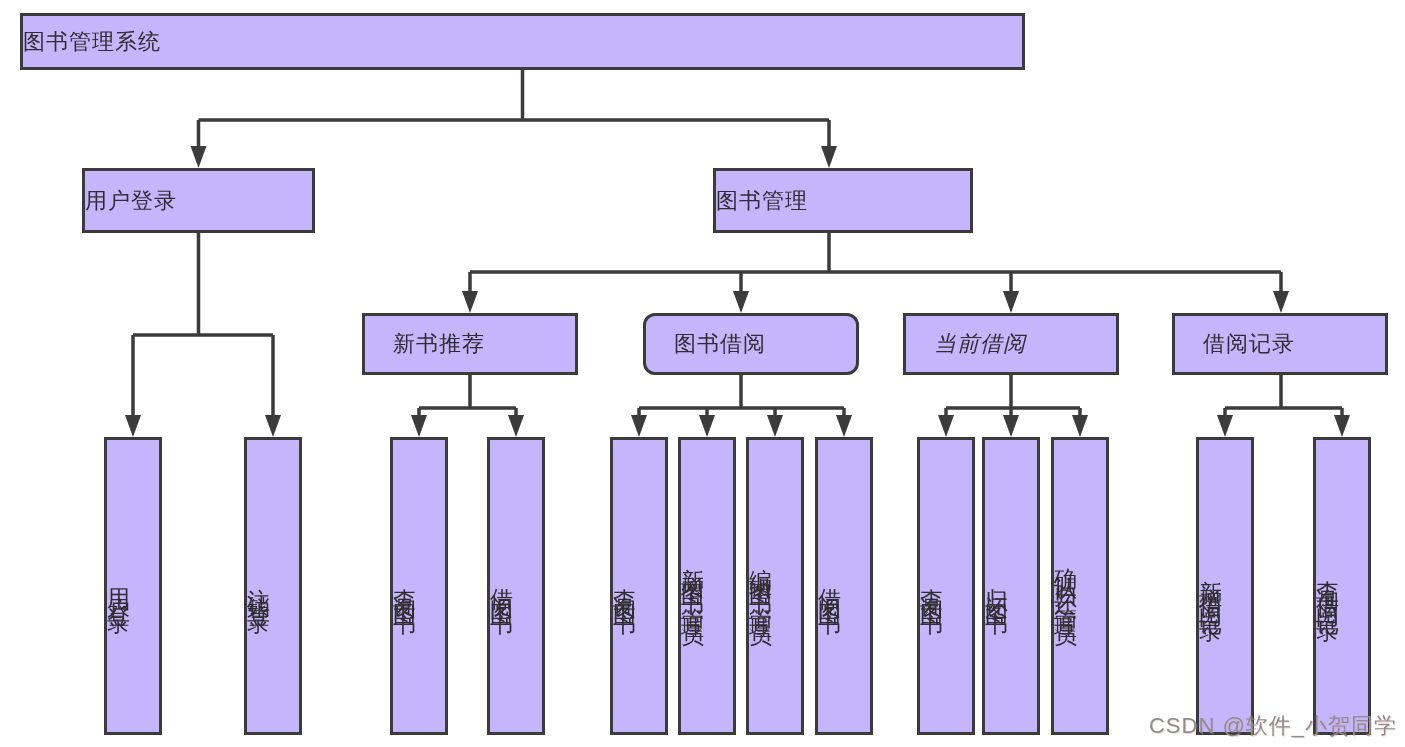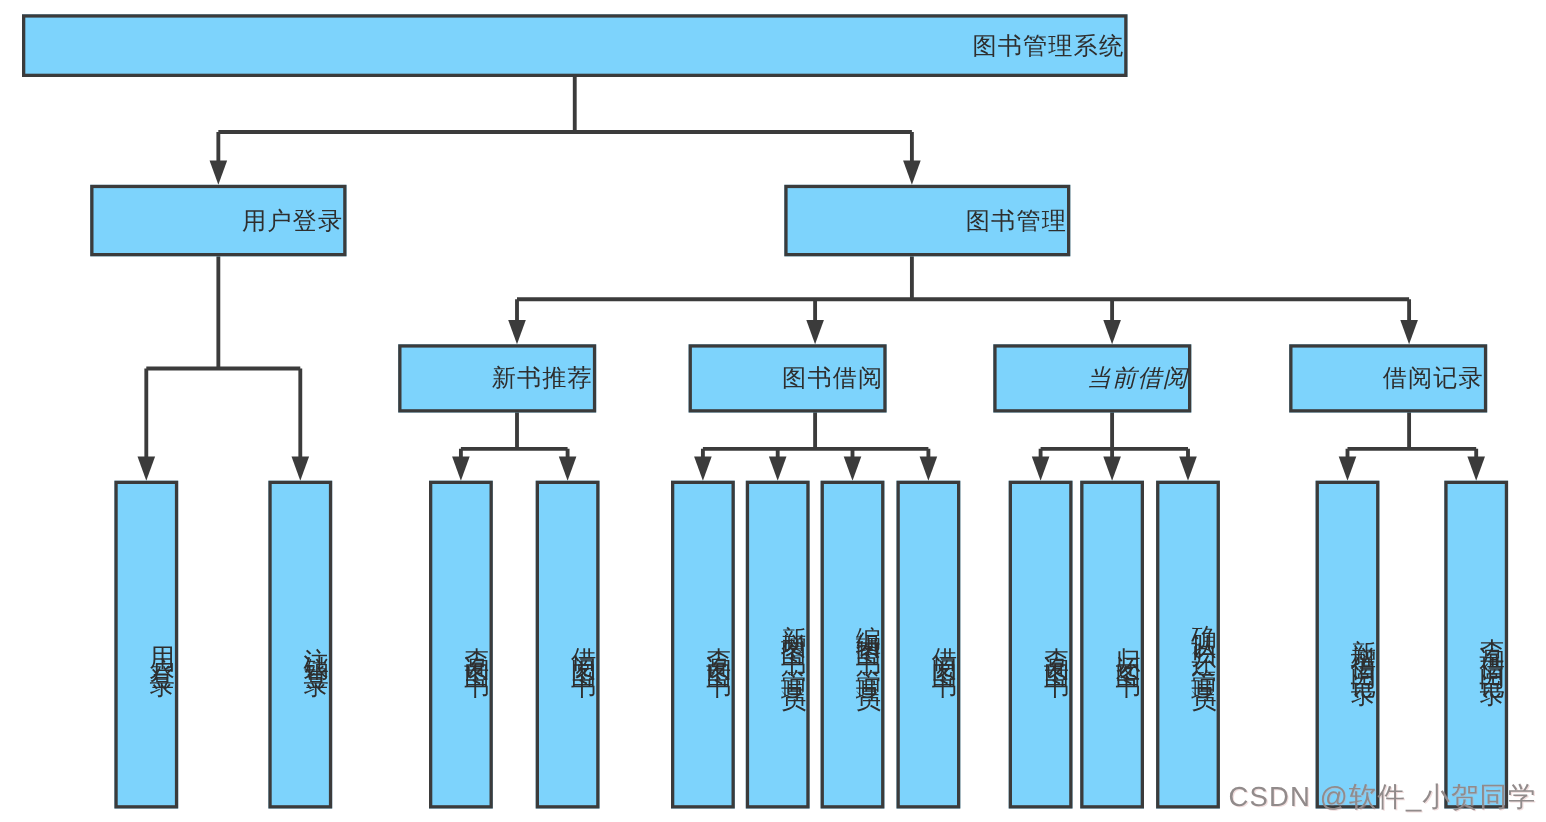--- a/index.html
+++ b/index.html
@@ -8,52 +8,52 @@
     width: 1405px; height: 747px;
     background: #ffffff;
     font-family: "Liberation Sans", sans-serif;
     color: #2e2e2e;
     overflow: hidden;
   }
   .connectors { position:absolute; left:0; top:0; z-index:0; }
   .box {
     position: absolute;
     box-sizing: border-box;
-    background: #7dd3fc;
+    background: #c4b5fd;
     border: 3px solid #3b3b3b;
     display: flex;
     align-items: center;
-    justify-content: flex-end;
+    justify-content: flex-start;
     z-index: 1;
   }
   .hbox { font-size: 22px; letter-spacing: 1px; }
   .root  { left:20px;  top:13px;  width:1005px; height:57px; }
   .lvl2  { height:65px; top:168px; }
   .login { left:82px;  width:233px; }
   .mgmt  { left:713px; width:260px; }
-  .lvl3  { top:313px; width:180px; height:62px; }
-  .m1 { left:362px; } .m2 { left:626px; } .m3 { left:903px;font-style:italic; } .m4 { left:1172px; }
+  .lvl3  { top:313px; width:216px; height:62px;padding-left:28px; }
+  .m1 { left:362px; } .m2 { left:643px;border-radius:12px; } .m3 { left:903px;font-style:italic; } .m4 { left:1172px; }
   .vbox { top:437px; width:58px; height:298px; }
   .vbox span {
     writing-mode: vertical-rl;
     text-orientation: mixed;
     font-size: 23px;
     letter-spacing: 8px;
     line-height: 1;
     white-space: nowrap;
   }
   .cL1 { left:104px; } .cL2 { left:244px; }
   .cA1 { left:390px; } .cA2 { left:487px; }
   .cB1 { left:610px; } .cB2 { left:678px; } .cB3 { left:746px; } .cB4 { left:815px; }
   .cC1 { left:917px; } .cC2 { left:982px; } .cC3 { left:1051px; }
   .cD1 { left:1196px; } .cD2 { left:1313px; }
   .watermark {
     position: absolute;
     right: 8px; bottom: 6px;
-    font-size: 25px;
+    font-size: 22px;
     color: #918b8b;
     text-shadow: 1px 1px 0 rgba(214,160,160,0.35);
     z-index: 2;
     letter-spacing: 1px;
   }
 </style>
 </head>
 <body>
 
 <div class="canvas">

